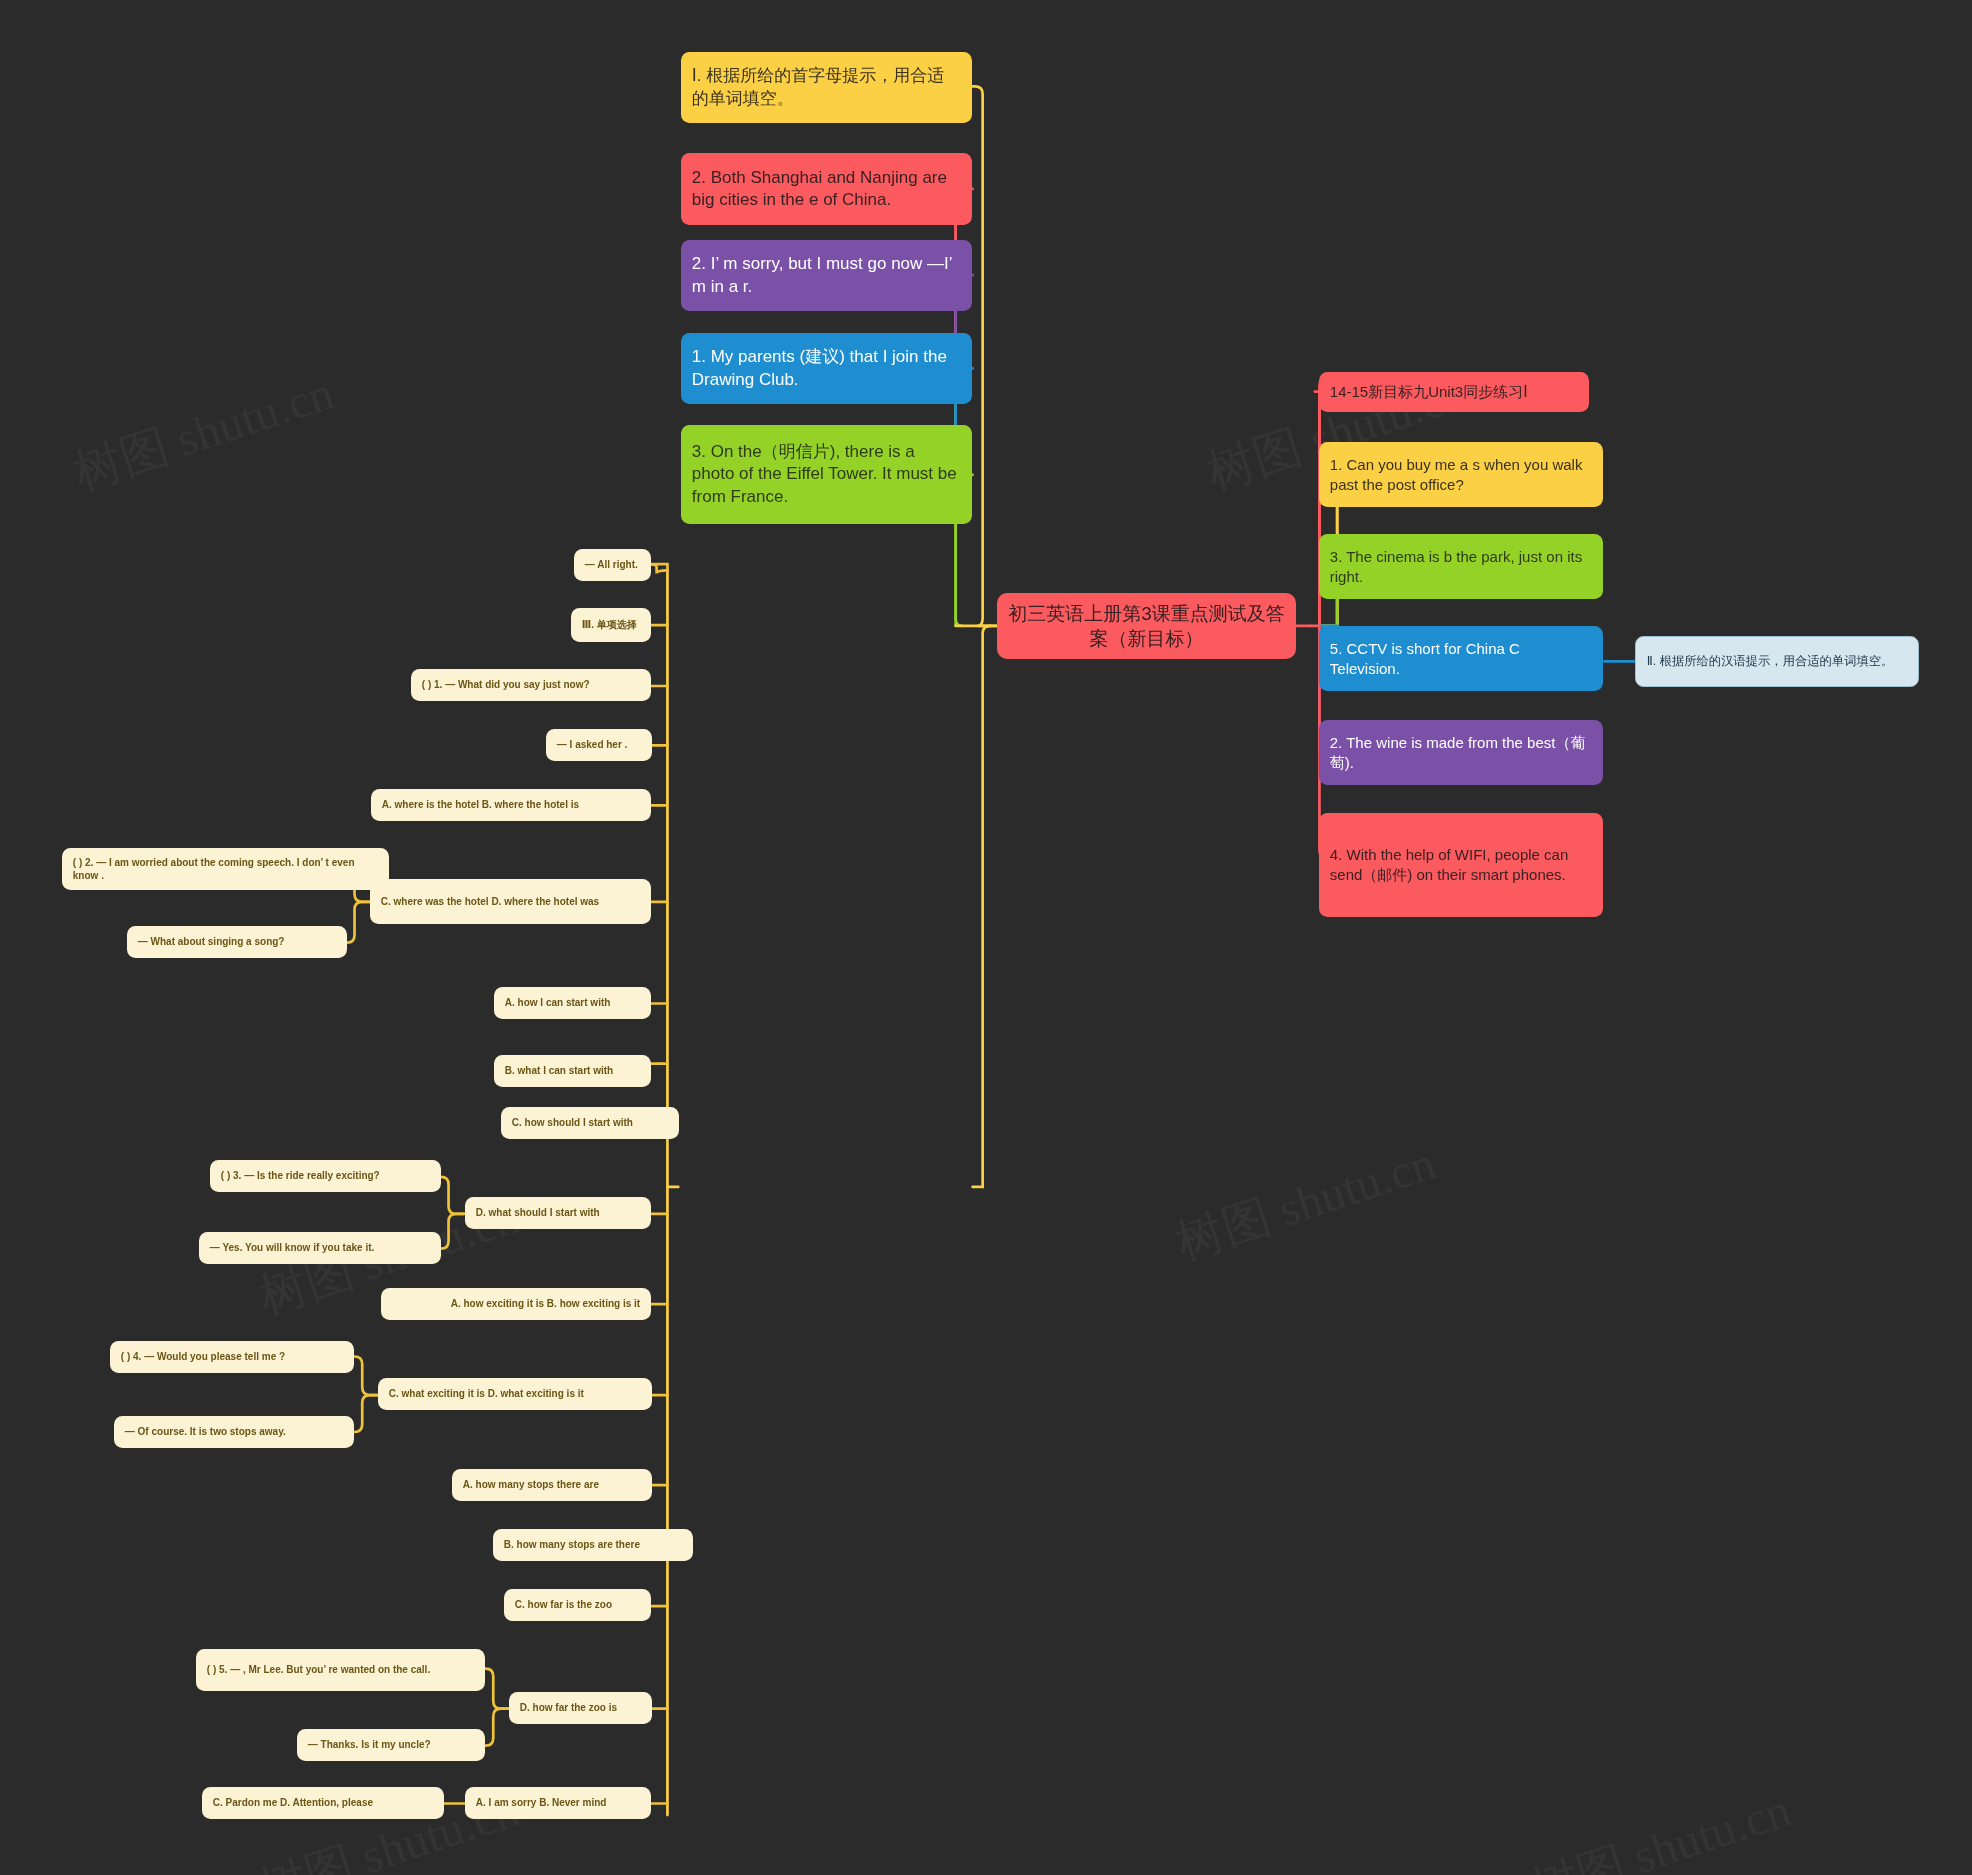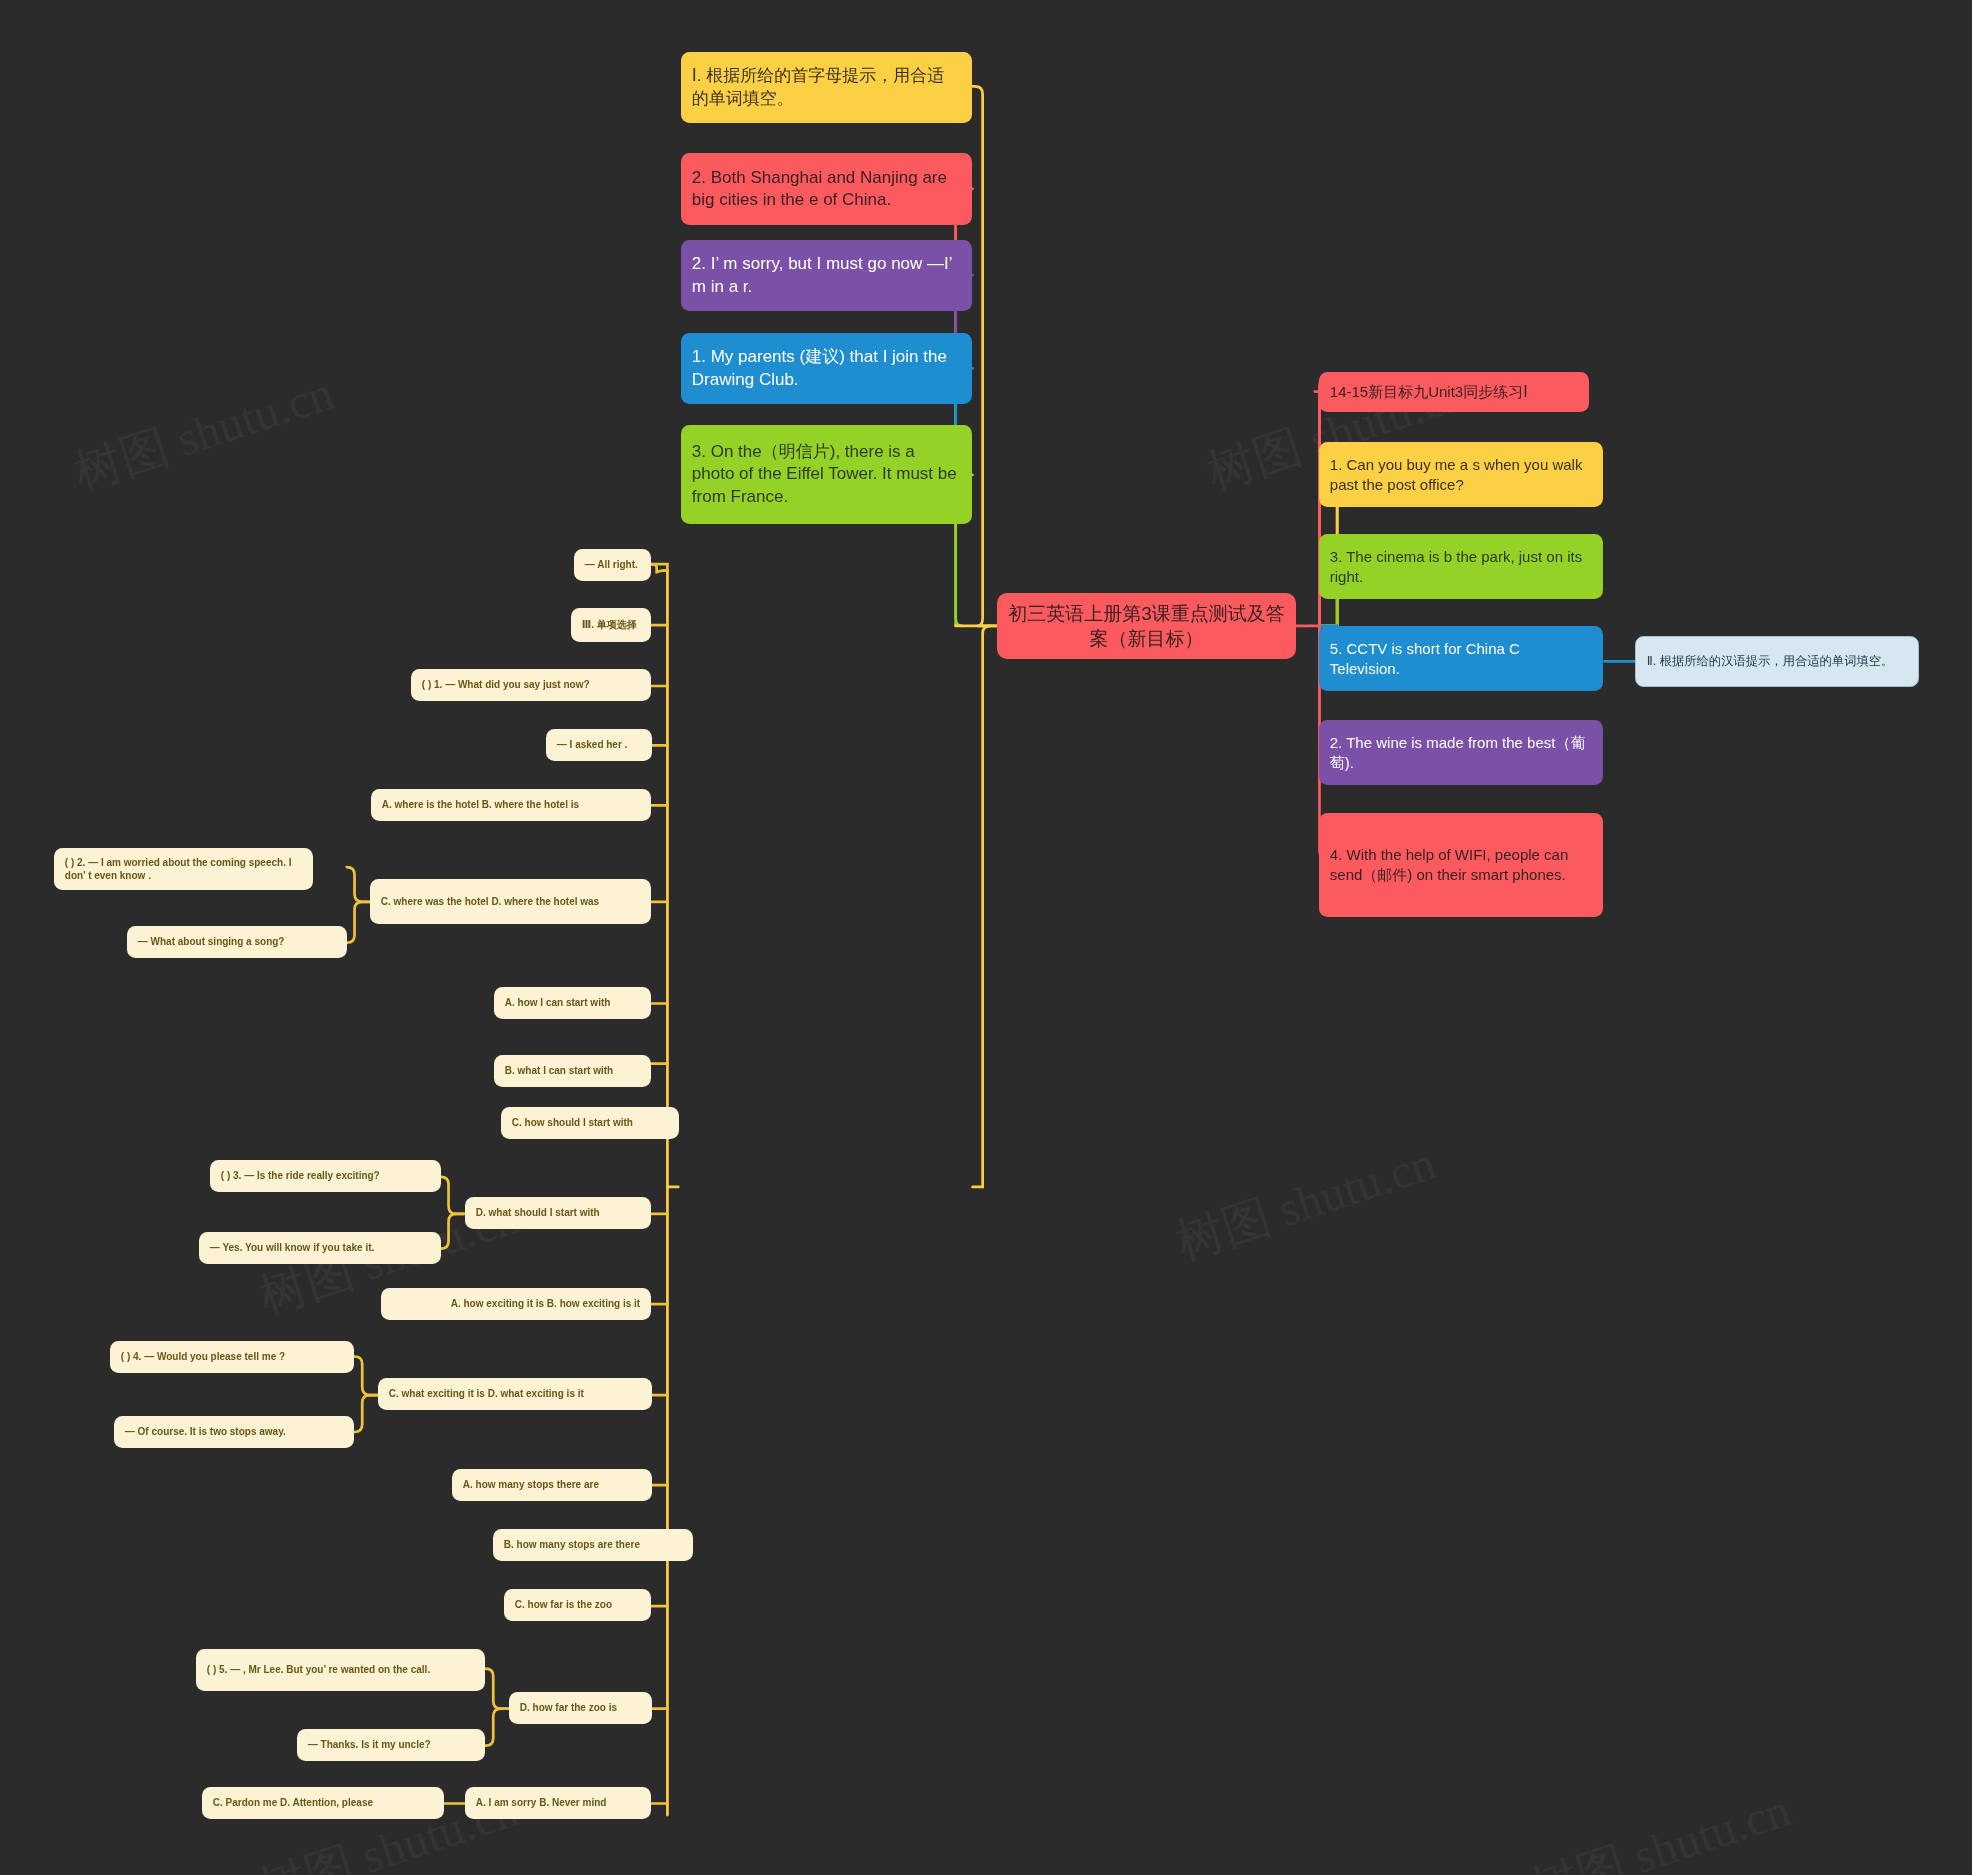--- a/index.html
+++ b/index.html
@@ -222,21 +222,21 @@
   </div>
 
   <div class="node n-cream fs-sm" style="left:546px;top:729px;width:106px;height:32px;">
     <span>— I asked her .</span>
   </div>
 
   <div class="node n-cream fs-sm" style="left:371px;top:789px;width:280px;height:32px;">
     <span>A. where is the hotel B. where the hotel is</span>
   </div>
 
-  <div class="node n-cream fs-sm" style="left:54px;top:848px;width:259px;height:42px;">
+  <div class="node n-cream fs-sm" style="left:62px;top:848px;width:327px;height:42px;">
     <span>( ) 2. — I am worried about the coming speech. I don’ t even know .</span>
   </div>
 
   <div class="node n-cream fs-sm" style="left:370px;top:879px;width:281px;height:45px;">
     <span>C. where was the hotel D. where the hotel was</span>
   </div>
 
   <div class="node n-cream fs-sm" style="left:127px;top:926px;width:220px;height:32px;">
     <span>— What about singing a song?</span>
   </div>

